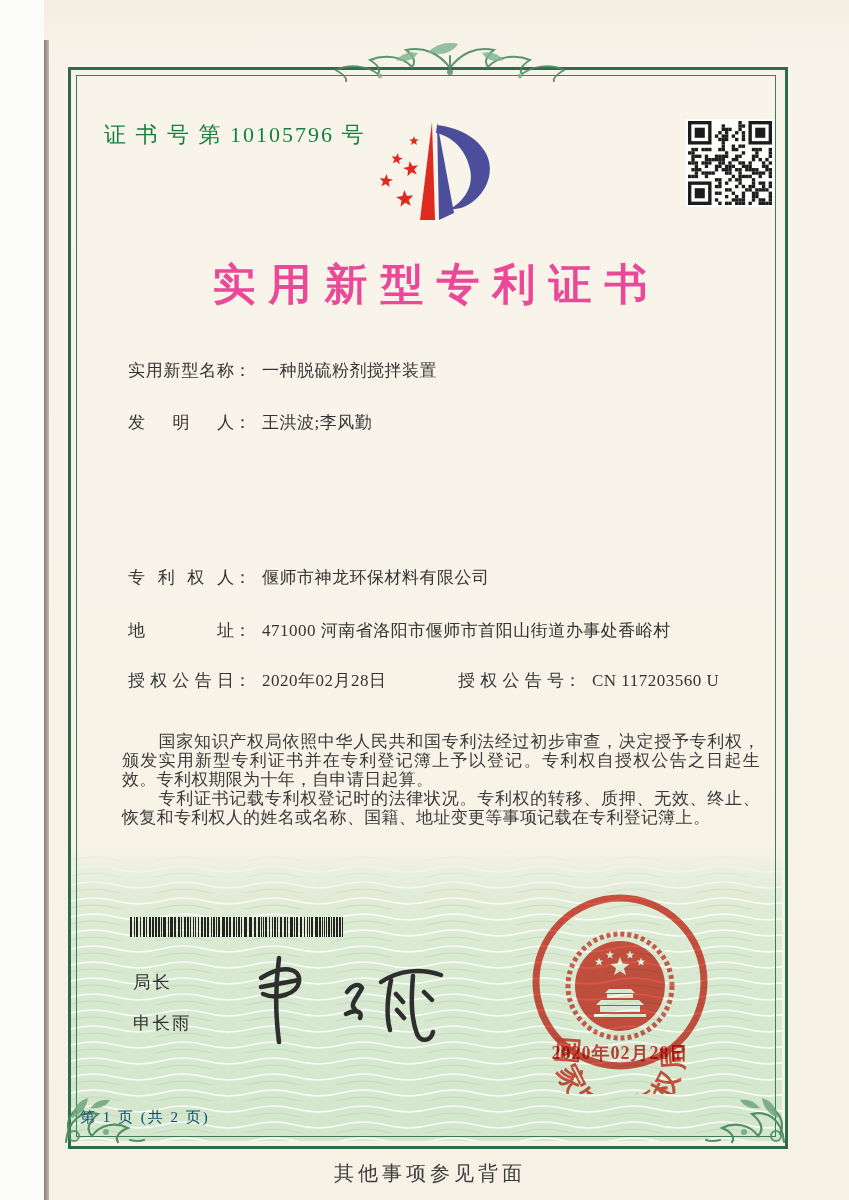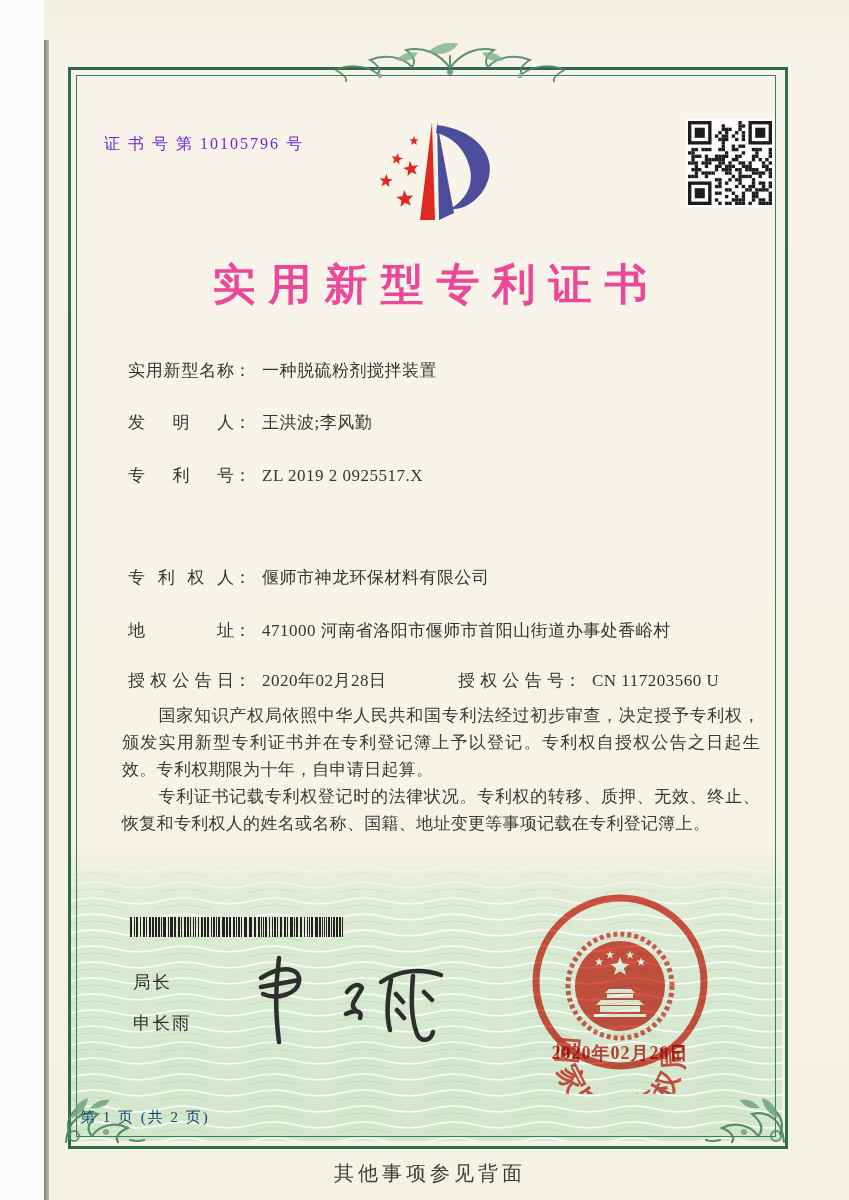--- a/index.html
+++ b/index.html
@@ -16,36 +16,36 @@
                 border:3px solid #2e6a4c;}
   .border-inner{position:absolute;left:76px;top:75px;width:698px;height:1060px;
                 border:1px solid #3c7a58;}
   
   .green-zone{position:absolute;left:71px;top:845px;width:711px;height:296px;
               background:linear-gradient(180deg,rgba(216,233,209,0) 0%,rgba(216,233,209,.75) 18%,#d7e9d0 45%,#d4e7cd 100%);}
   .green-zone svg{position:absolute;inset:0;width:100%;height:100%;
               -webkit-mask-image:linear-gradient(180deg,transparent 0%,#000 22%);
               mask-image:linear-gradient(180deg,transparent 0%,#000 22%);}
   
-  .cert-no{position:absolute;left:104px;top:134px;font-size:16px;letter-spacing:2px;color:#6d28d9;}
+  .cert-no{position:absolute;left:104px;top:120px;font-size:22px;letter-spacing:2px;color:#15803d;}
   .logo{position:absolute;left:373px;top:118px;width:132px;height:108px;}
   .qr{position:absolute;left:688px;top:121px;width:84px;height:84px;background:#fdfdfc;
       box-shadow:0 0 0 2px #fdfdfc;}
   .qr svg{width:100%;height:100%;display:block;}
   .doc-title{position:absolute;left:80px;top:256px;width:700px;text-align:center;
              font-size:43px;font-weight:600;letter-spacing:13px;color:#ec4899;text-indent:13px;}
   
   .row{position:absolute;left:128px;width:640px;font-size:17px;color:#343434;white-space:nowrap;}
   .row .lbl{display:inline-block;width:106px;text-align:justify;text-align-last:justify;color:#333;}
   .row .colon{display:inline;}
   .row .val{margin-left:11px;letter-spacing:.5px;}
   .pair2{position:absolute;left:330px;top:0;}
   
-  .body-text{position:absolute;left:122px;top:702px;width:638px;font-size:17px;
-             line-height:27px;color:#3a3a3a;text-align:justify;letter-spacing:.3px;}
+  .body-text{position:absolute;left:122px;top:732px;width:638px;font-size:17px;
+             line-height:19px;color:#3a3a3a;text-align:justify;letter-spacing:.3px;}
   .body-text p{margin:0;text-indent:2.15em;}
   
   .barcode{position:absolute;left:130px;top:917px;width:218px;height:20px;}
   .signer{position:absolute;left:133px;top:970px;font-size:17.5px;color:#2f2f2f;}
   .signer div{margin-bottom:17px;letter-spacing:2px;}
   .signature{position:absolute;left:243px;top:948px;width:232px;height:102px;}
   .seal{position:absolute;left:508px;top:870px;width:224px;height:224px;mix-blend-mode:multiply;opacity:.93;}
   .seal-date{position:absolute;left:528px;top:1041px;width:184px;text-align:center;
              font-size:18px;font-weight:600;color:#d8453c;letter-spacing:1px;mix-blend-mode:multiply;}
   .page-note{position:absolute;left:80px;top:1108px;width:700px;text-align:left;
@@ -354,23 +354,20 @@
   </div>
 
   <div class="doc-title">实用新型专利证书</div>
 
   <div class="row" style="top:359px">
     <span class="lbl">实用新型名称</span><span class="colon">：</span><span class="val">一种脱硫粉剂搅拌装置</span>
   </div>
   <div class="row" style="top:411px">
     <span class="lbl">发明人</span><span class="colon">：</span><span class="val">王洪波;李风勤</span>
   </div>
-  <div class="row" style="top:464px">
-    <span class="lbl">专利号</span><span class="colon">：</span><span class="val">ZL 2019 2 0925517.X</span>
-  </div>
   <div class="row" style="top:566px">
     <span class="lbl">专利权人</span><span class="colon">：</span><span class="val">偃师市神龙环保材料有限公司</span>
   </div>
   <div class="row" style="top:619px">
     <span class="lbl">地址</span><span class="colon">：</span><span class="val">471000 河南省洛阳市偃师市首阳山街道办事处香峪村</span>
   </div>
   <div class="row" style="top:669px">
     <span class="lbl">授权公告日</span><span class="colon">：</span><span class="val">2020年02月28日</span>
     <span class="pair2">
       <span class="lbl">授权公告号</span><span class="colon">：</span><span class="val">CN 117203560 U</span>

